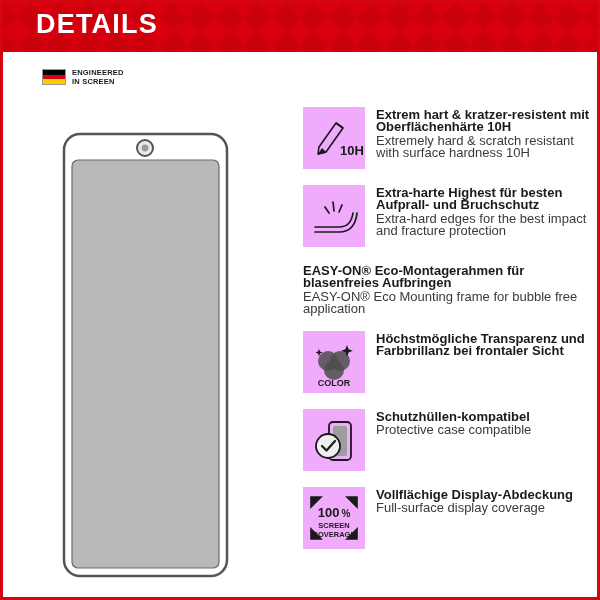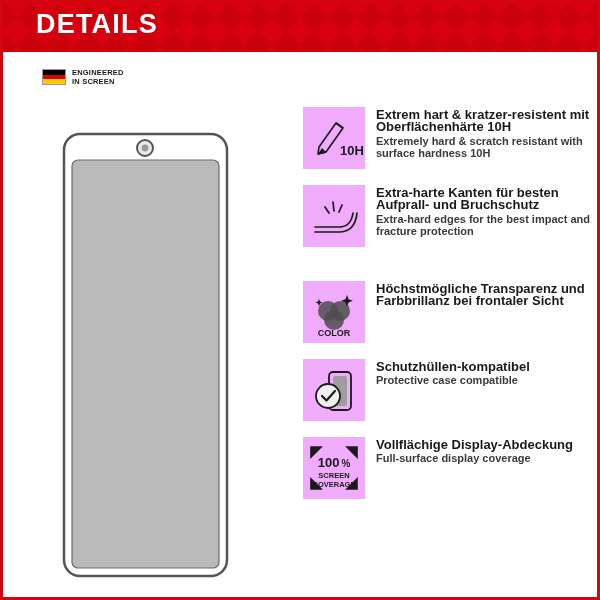--- a/index.html
+++ b/index.html
@@ -115,25 +115,24 @@
     padding-top: 2px;
   }
   .feature .t-de {
     font-size: 13px;
     line-height: 12.4px;
     font-weight: bold;
     color: #1a1a1a;
     margin: 0;
   }
   .feature .t-en {
-    font-size: 11px;
+    font-size: 13px;
     line-height: 12px;
     color: #3a3a3a;
     margin: 1px 0 0 0;
-    font-weight: bold;
   }
   svg { display: block; }
 </style>
 </head>
 <body>
 
 <div class="page">
 
   <div class="header">
     <svg class="diamonds" width="600" height="49" viewBox="0 0 600 49" preserveAspectRatio="none">
@@ -205,27 +204,29 @@
             <g stroke="#1a1a1a" stroke-width="1.7" fill="none" stroke-linecap="round">
               <path d="M12 42 L36 42 Q48 42 50 28"></path>
               <path d="M12 47 L36 47 Q52 47 54 28"></path>
               <path d="M22 22 L26 28"></path>
               <path d="M30 17 L31 26"></path>
               <path d="M39 20 L36 27"></path>
             </g>
           </svg>
         </div>
         <div class="texts">
-          <p class="t-de">Extra-harte Kanten für besten Aufprall- und Bruchschutz</p>
+          <p class="t-de">Extra-harte Highest für besten Aufprall- und Bruchschutz</p>
           <p class="t-en">Extra-hard edges for the best impact and fracture protection</p>
         </div>
       </div>
 
       <div class="feature">
         <div class="texts">
+          <p class="t-de">EASY-ON® Eco-Montagerahmen für blasenfreies Aufbringen</p>
+          <p class="t-en">EASY-ON® Eco Mounting frame for bubble free application</p>
         </div>
       </div>
 
       <div class="feature">
         <div class="icon-box">
           <svg width="62" height="62" viewBox="0 0 62 62">
             <circle cx="25" cy="30" r="10" fill="#4d4d4d" opacity="0.85"></circle>
             <circle cx="37" cy="30" r="10" fill="#4d4d4d" opacity="0.85"></circle>
             <circle cx="31" cy="39" r="10" fill="#4d4d4d" opacity="0.85"></circle>
             <g fill="#1a1a1a">

